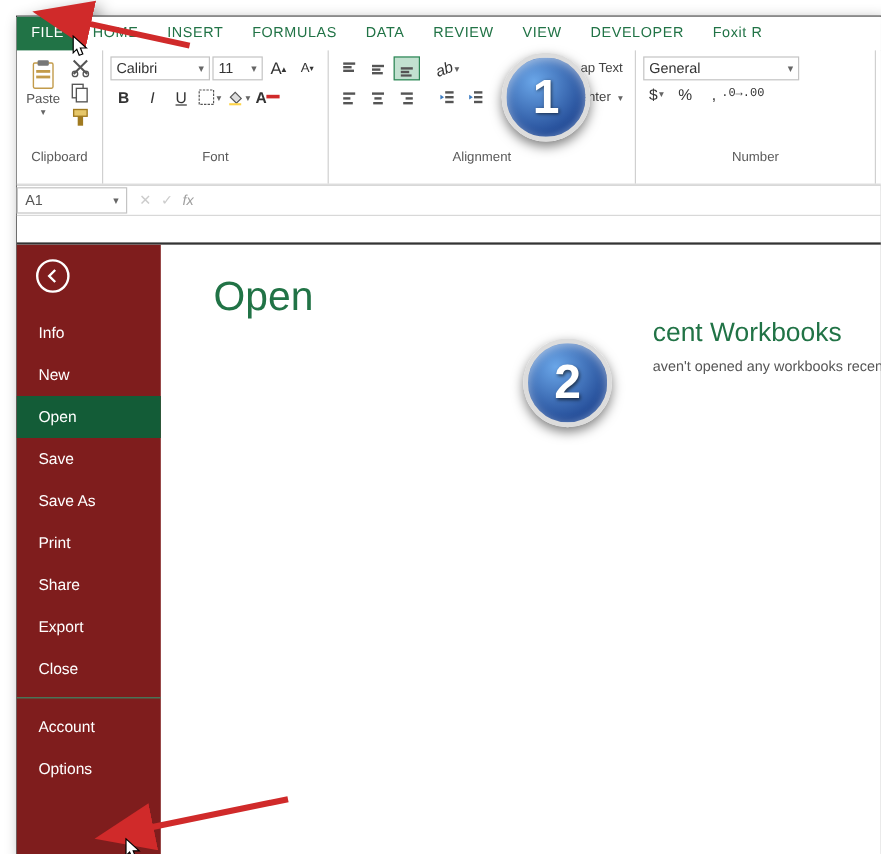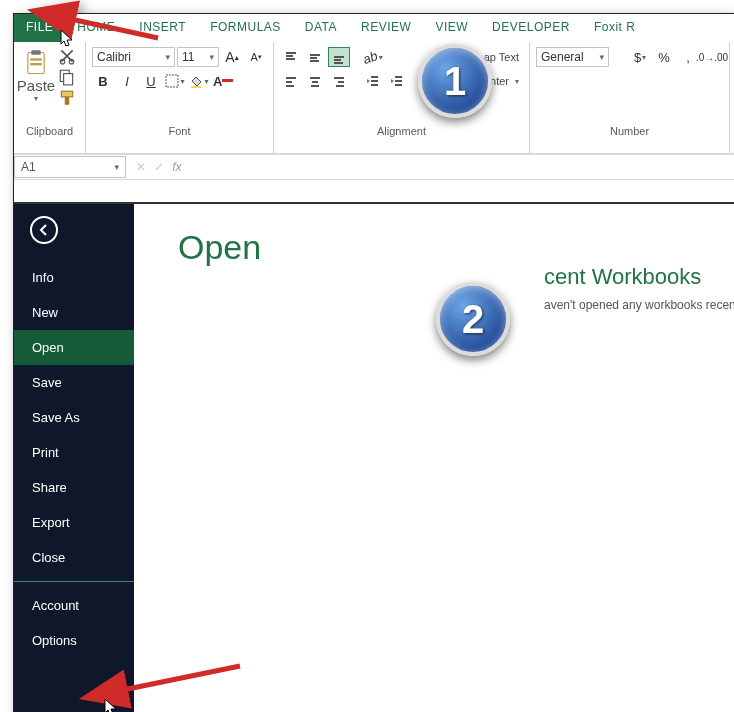--- a/index.html
+++ b/index.html
@@ -12,54 +12,54 @@
   .tab-file { background: #217346; color: #fff; padding: 6px 12px; font-size: 12px; letter-spacing: 0.5px; cursor: default; }
   .tab { color: #217346; padding: 6px 12px; font-size: 12px; letter-spacing: 0.5px; cursor: default; }
   .tab.active { color: #217346; }
   .ribbon { display: flex; height: 112px; border-bottom: 1px solid #d8d8d8; background: #fff; }
   .group { border-right: 1px solid #d0d0d0; display: flex; flex-direction: column; justify-content: space-between; padding: 3px 4px 0 4px; }
   .group-label { text-align: center; color: #5a5a5a; font-size: 11px; padding: 3px 0 16px 0; }
   .group-body { flex: 1; display: flex; align-items: flex-start; gap: 4px; }
   .clipboard-group { width: 72px; }
   .paste-btn { display: flex; flex-direction: column; align-items: center; width: 36px; padding-top: 4px; }
   .paste-btn svg { width: 28px; height: 28px; }
-  .paste-label { font-size: 15px; color: #555; }
+  .paste-label { font-size: 11px; color: #555; }
   .mini-col { display: flex; flex-direction: column; gap: 3px; padding-top: 2px; }
   .mini-btn { width: 18px; height: 18px; display:flex; align-items:center; justify-content:center; color:#666; }
 
   .font-group { width: 188px; }
   .font-rows { display:flex; flex-direction:column; gap:4px; padding:2px 2px; }
   .sel { border: 1px solid #c4c4c4; background:#fff; height:20px; display:flex; align-items:center; padding:0 4px; font-size:12px; color:#333; }
   .sel .dd { margin-left:auto; font-size:9px; color:#666; }
   .btn-row { display:flex; gap:2px; }
   .rb { width:22px; height:20px; display:flex; align-items:center; justify-content:center; border:1px solid transparent; color:#333; font-size:13px; }
   .rb.u { text-decoration: underline; }
   .rb svg { width:14px; height:14px; }
 
   .align-group { width: 256px; }
   .align-rows { display:flex; flex-direction:column; gap:4px; padding:2px; }
   .align-row { display:flex; gap:2px; align-items:center; }
   .align-row .rb { width:22px; }
   .wrap-btn { display:flex; align-items:center; gap:4px; font-size:11px; color:#444; padding:0 4px; height:20px; }
   .merge-btn { display:flex; align-items:center; gap:4px; font-size:11px; color:#444; padding:0 4px; height:20px; }
 
   .number-group { width: 200px; }
-  .num-rows { display:flex; flex-direction:row; gap:20px; padding:2px; }
+  .num-rows { display:flex; flex-direction:column; gap:1px; padding:2px; }
 
   .formula-bar { display:flex; align-items:center; height:26px; border-top:1px solid #d8d8d8; border-bottom:1px solid #d8d8d8; }
-  .name-box { width:112px; height:22px; border:1px solid #c4c4c4; background:#fff; padding:0 6px; display:flex; align-items:center; font-size:12px; color:#555; }
+  .name-box { width:92px; height:22px; border:1px solid #c4c4c4; background:#fff; padding:0 6px; display:flex; align-items:center; font-size:12px; color:#555; }
   .name-box .dd { margin-left:auto; font-size:9px; color:#666; }
   .fx-btns { display:flex; align-items:center; gap:8px; padding:0 10px; color:#a0a0a0; font-size:12px; }
   .fx-label { font-style: italic; }
 
   
 
   
   .backstage { position:relative; height: 508px; display:flex; background:#fff; }
-  .sidebar { width:120px; background:#0f172a; color:#fff; display:flex; flex-direction:column; padding-top:8px; }
+  .sidebar { width:120px; background:#7f1d1d; color:#fff; display:flex; flex-direction:column; padding-top:8px; }
   .back-circle { width:28px; height:28px; border:2px solid #fff; border-radius:50%; margin:4px 0 16px 16px; display:flex; align-items:center; justify-content:center; font-size:16px; color:#fff; }
   .sb-item { padding:10px 18px; font-size:13px; color:#fff; cursor:default; }
   .sb-item.active { background:#135c37; }
   .sb-sep { height:1px; background:#3b8b66; margin:6px 0; }
 
   .main { flex:1; padding:24px 0 0 44px; position:relative; }
   .main-title { font-size:34px; font-weight:300; color:#217346; margin-bottom:28px; }
   .source-list { width:236px; }
   .source-item { display:flex; align-items:center; gap:14px; padding:14px 14px; font-size:14px; color:#333; }
   .source-item.active { background:#c2e1d0; }
@@ -274,21 +274,21 @@
           <div class="num-rows" style="width:100%;">
             <div class="sel" style="width:130px;">
                 <span>General</span>
                 <span class="dd">▾</span>
               </div>
             <div class="btn-row">
               <div class="rb">$<span style="font-size:8px;color:#666;margin-left:1px;">▾</span></div>
               <div class="rb">%</div>
               <div class="rb">,</div>
               <div class="rb">
-                  <span style="font-size:10px;">.0→.00</span>
+                  <span style="font-size:10px;font-family:Liberation Mono, monospace;">.0→.00</span>
                 </div>
             </div>
           </div>
         </div>
         <div class="group-label">Number</div>
       </div>
     </div>
 
     <div class="formula-bar">
       <div class="name-box">

